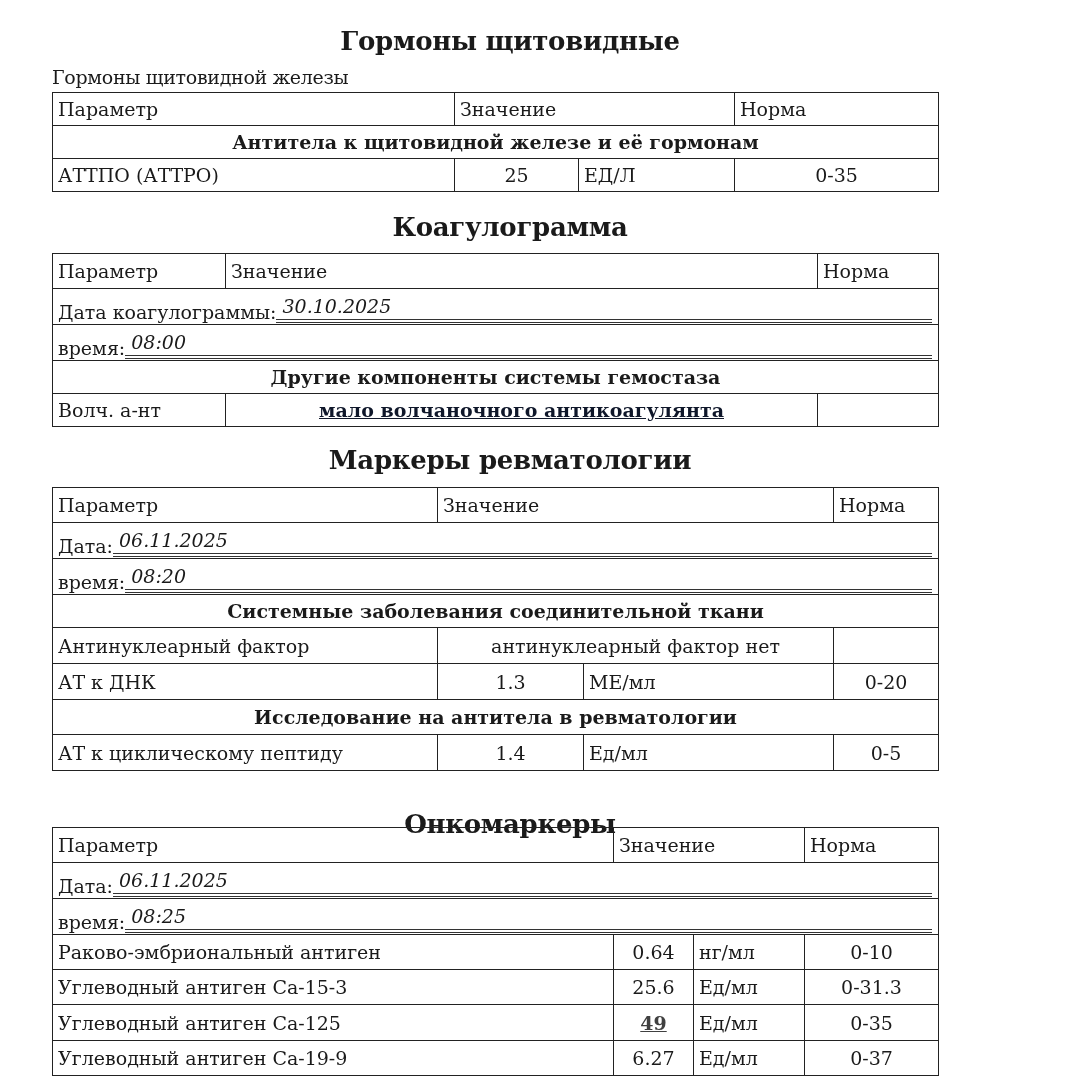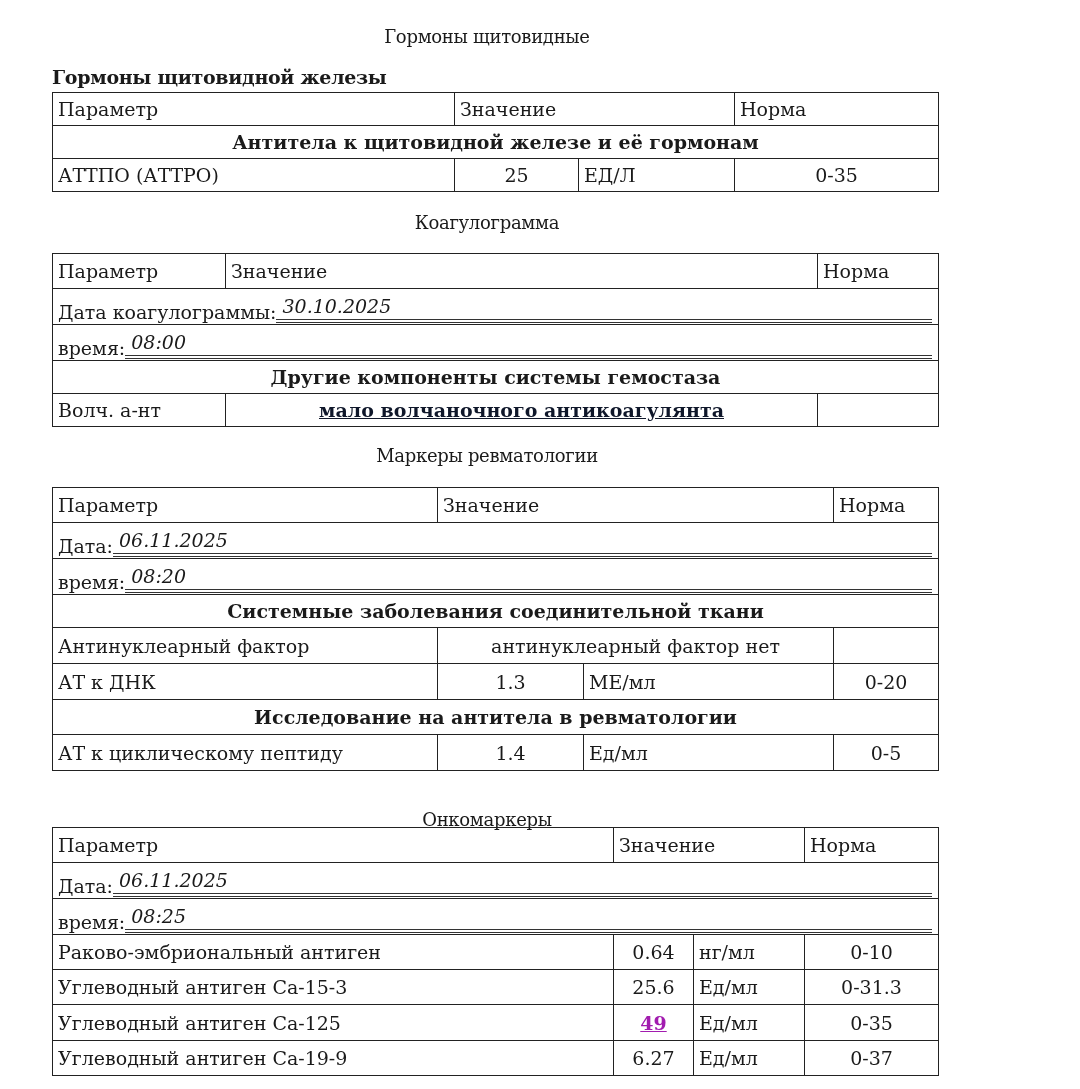--- a/index.html
+++ b/index.html
@@ -2,25 +2,25 @@
 <html><head>
 <meta charset="utf-8">
 <style>
   html, body { margin: 0; padding: 0; background: #ffffff; }
   body {
     width: 1080px; height: 1089px; position: relative; overflow: hidden;
     font-family: "DejaVu Serif", "Liberation Serif", serif;
     color: #1a1a1a;
   }
   .section-title {
-    position: absolute; left: 44px; width: 886px; text-align: center;
-    font-weight: normal; font-size: 18px; letter-spacing: -0.3px;
+    position: absolute; left: 67px; width: 886px; text-align: center;
+    font-weight: bold; font-size: 26px; letter-spacing: -0.3px;
   }
   .sub-title {
-    position: absolute; left: 52px; font-weight: bold; font-size: 19px; letter-spacing: -0.3px;
+    position: absolute; left: 52px; font-weight: normal; font-size: 19px; letter-spacing: -0.3px;
   }
   table {
     position: absolute; left: 52px; width: 886px;
     border-collapse: collapse; table-layout: fixed;
     font-size: 19px;
   }
   td, th {
     border: 1.5px solid #222;
     padding: 0 5px; height: 33px; box-sizing: border-box;
     white-space: nowrap; overflow: hidden;
@@ -32,21 +32,21 @@
   .date-wrap { display: flex; align-items: flex-end; height: 100%; }
   .date-label { flex: 0 0 auto; padding-bottom: 1px; }
   .date-value {
     flex: 1 1 auto; font-style: italic; position: relative;
     padding-left: 6px; padding-bottom: 8px; line-height: 1;
   }
   .date-value::after {
     content: ""; position: absolute; left: 0; right: 0; bottom: 1px;
     border-top: 1px solid #333; border-bottom: 1px solid #333; height: 2px;
   }
-  .red { color: #a21caf; font-weight: bold; text-decoration: underline; }
+  .red { color: #404040; font-weight: bold; text-decoration: underline; }
   .vol { color: #0f172a; font-weight: bold; text-decoration: underline; }
 </style>
 </head>
 <body>
 
 <div class="section-title" style="top:26px;">Гормоны щитовидные</div>
 <div class="sub-title" style="top:66px;">Гормоны щитовидной железы</div>
 <table style="top:92px;">
   <colgroup>
       <col style="width:402px">

